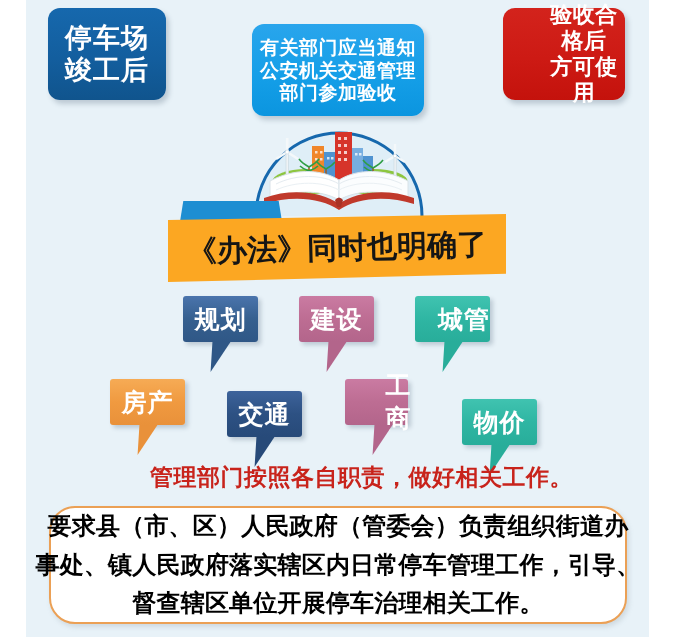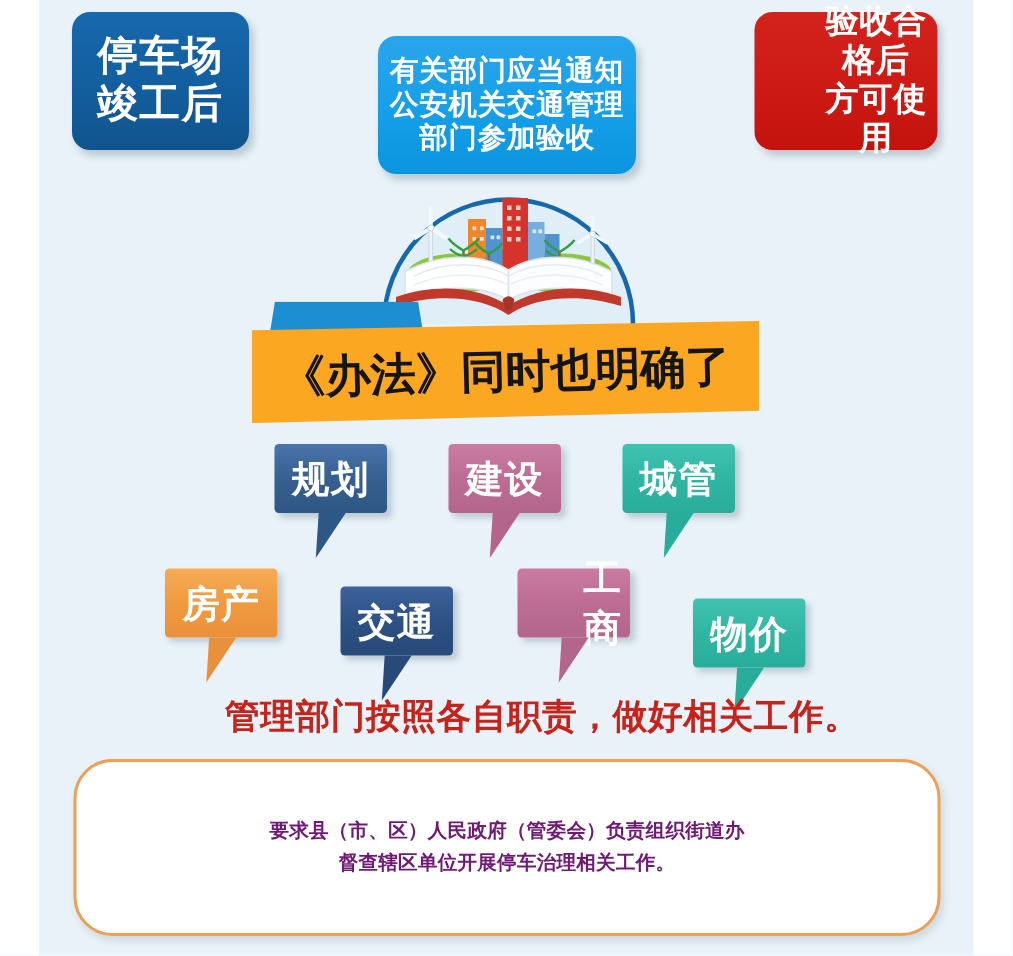--- a/index.html
+++ b/index.html
@@ -128,22 +128,22 @@
     border:2px solid #eba055;
     border-radius:26px;
     box-sizing:border-box;
     display:flex;flex-direction:column;
     align-items:center;justify-content:center;
     box-shadow:2px 3px 5px rgba(120,130,140,.22);
     z-index:12;
   }
   #bottombox .bline{
     display:block;
-    font-size:13px;
-    color:#701a75;
+    font-size:24px;
+    color:#000000;
     font-weight:bold;
     line-height:1.62;
     letter-spacing:.2px;
     white-space:nowrap;
   }
 </style>
 </head>
 <body>
 
 <div id="canvas">
@@ -250,44 +250,45 @@
   </div>
 
   <div class="tag tag-blue" style="left:183px;top:296px;width:75px;height:46px;">
     <span>规划</span>
     <span class="tail"></span>
   </div>
   <div class="tag tag-mauve" style="left:299px;top:296px;width:75px;height:46px;">
     <span>建设</span>
     <span class="tail"></span>
   </div>
-  <div class="tag tag-teal" style="left:415px;top:296px;width:75px;height:46px;">
+  <div class="tag tag-teal" style="left:415px;top:296px;width:75px;height:46px;justify-content:flex-end;">
     <span>城管</span>
     <span class="tail"></span>
   </div>
 
   <div class="tag tag-orange" style="left:110px;top:379px;width:75px;height:46px;">
     <span>房产</span>
     <span class="tail"></span>
   </div>
   <div class="tag tag-navy" style="left:227px;top:379px;width:75px;height:46px;">
     <span>交通</span>
     <span class="tail"></span>
   </div>
-  <div class="tag tag-mauve" style="left:345px;top:379px;width:75px;height:46px;padding-left:44px;">
+  <div class="tag tag-mauve" style="left:345px;top:379px;width:63px;height:46px;padding-left:44px;">
     <span>工商</span>
     <span class="tail"></span>
   </div>
   <div class="tag tag-teal" style="left:462px;top:379px;width:75px;height:46px;margin-top:20px;">
     <span>物价</span>
     <span class="tail"></span>
   </div>
 
   <div id="redline">管理部门按照各自职责，做好相关工作。</div>
 
   <div id="bottombox">
     <span class="bline">要求县（市、区）人民政府（管委会）负责组织街道办</span>
+    <span class="bline">事处、镇人民政府落实辖区内日常停车管理工作，引导、</span>
     <span class="bline">督查辖区单位开展停车治理相关工作。</span>
   </div>
 
   <div class="gutter left"></div>
   <div class="gutter right"></div>
 </div>
 
 </body></html>

